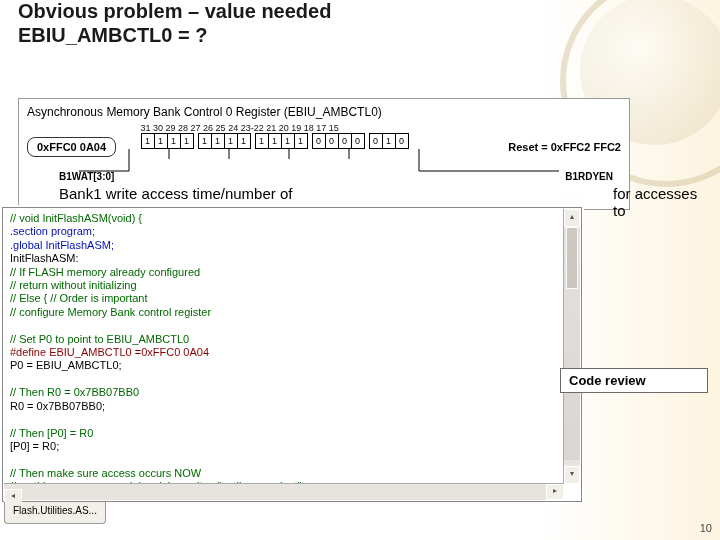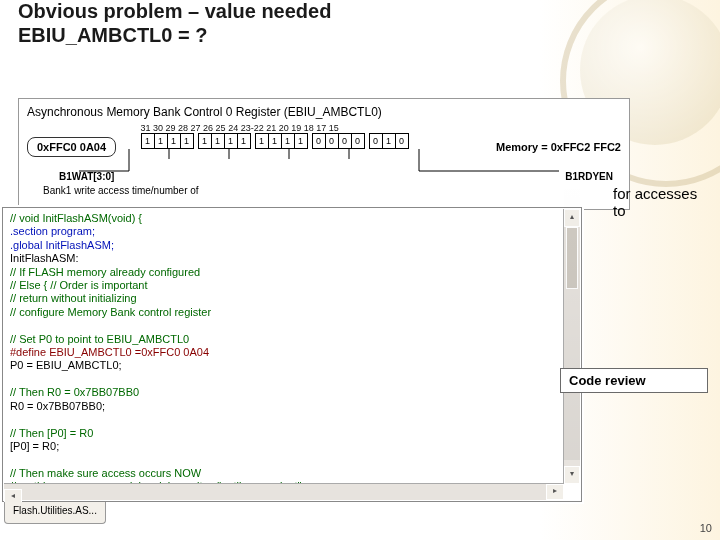--- a/index.html
+++ b/index.html
@@ -82,24 +82,24 @@
               <span>0</span>
               <span>0</span>
             </div>
             <div class="bgrp">
               <span>0</span>
               <span>1</span>
               <span>0</span>
             </div>
           </div>
       </span>
-      <span class="reset-lbl" style="position:absolute;right:8px;top:18px">Memory = 0xFFC2 FFC2</span>
+      <span class="reset-lbl" style="position:absolute;right:8px;top:18px">Reset = 0xFFC2 FFC2</span>
     </div>
     <div class="field-lbl" style="left:40px;top:72px">B1WAT[3:0]</div>
-    <div class="field-lbl" style="left:24px;top:86px;font-weight:normal;font-size:10px">Bank1 write access time/number of</div>
+    <div class="field-lbl" style="left:40px;top:86px;font-weight:normal;font-size:15px">Bank1 write access time/number of</div>
     <div class="field-lbl" style="right:16px;top:72px">B1RDYEN</div>
     <div class="field-lbl" style="right:-80px;top:86px;font-weight:normal;font-size:15px;width:96px">for accesses to</div>
     <svg width="610" height="40" style="position:absolute;left:0;top:50px">
       <g stroke="#000" stroke-width="1" fill="none">
         <line x1="110" y1="0" x2="110" y2="22"></line>
           <line x1="110" y1="22" x2="60" y2="22"></line>
         <line x1="150" y1="0" x2="150" y2="10"></line>
         <line x1="210" y1="0" x2="210" y2="10"></line>
         <line x1="270" y1="0" x2="270" y2="10"></line>
         <line x1="330" y1="0" x2="330" y2="10"></line>
@@ -109,22 +109,22 @@
     </svg>
   </div>
 
   <div class="code-win">
     <div class="code-body" id="codebody">
         <div class="cmt">                       // void InitFlashASM(void) {</div>
         <div class="kw">    .section program;</div>
         <div class="kw">    .global  InitFlashASM;</div>
         <div>InitFlashASM:</div>
         <div class="cmt">//      If FLASH memory already configured</div>
+        <div class="cmt">//              return without initializing</div>
         <div class="cmt">//      Else {                    // Order is important</div>
-        <div class="cmt">//              return without initializing</div>
         <div class="cmt">//      configure Memory Bank control register</div>
         <div>&nbsp;</div>
         <div class="cmt">// Set P0 to point to EBIU_AMBCTL0</div>
         <div class="pp">#define EBIU_AMBCTL0 =0xFFC0 0A04</div>
         <div>    P0 = EBIU_AMBCTL0;</div>
         <div>&nbsp;</div>
         <div class="cmt">// Then R0 = 0x7BB07BB0</div>
         <div>    R0 = 0x7BB07BB0;</div>
         <div>&nbsp;</div>
         <div class="cmt">// Then [P0] = R0</div>

